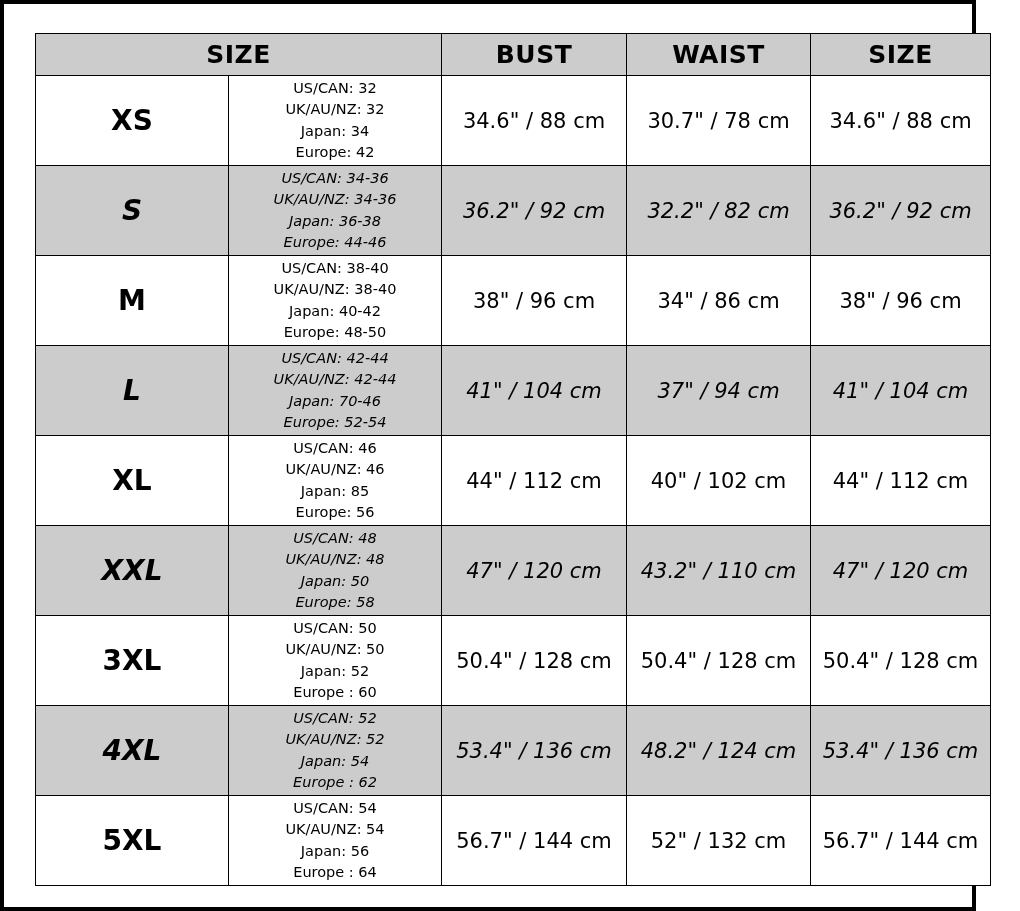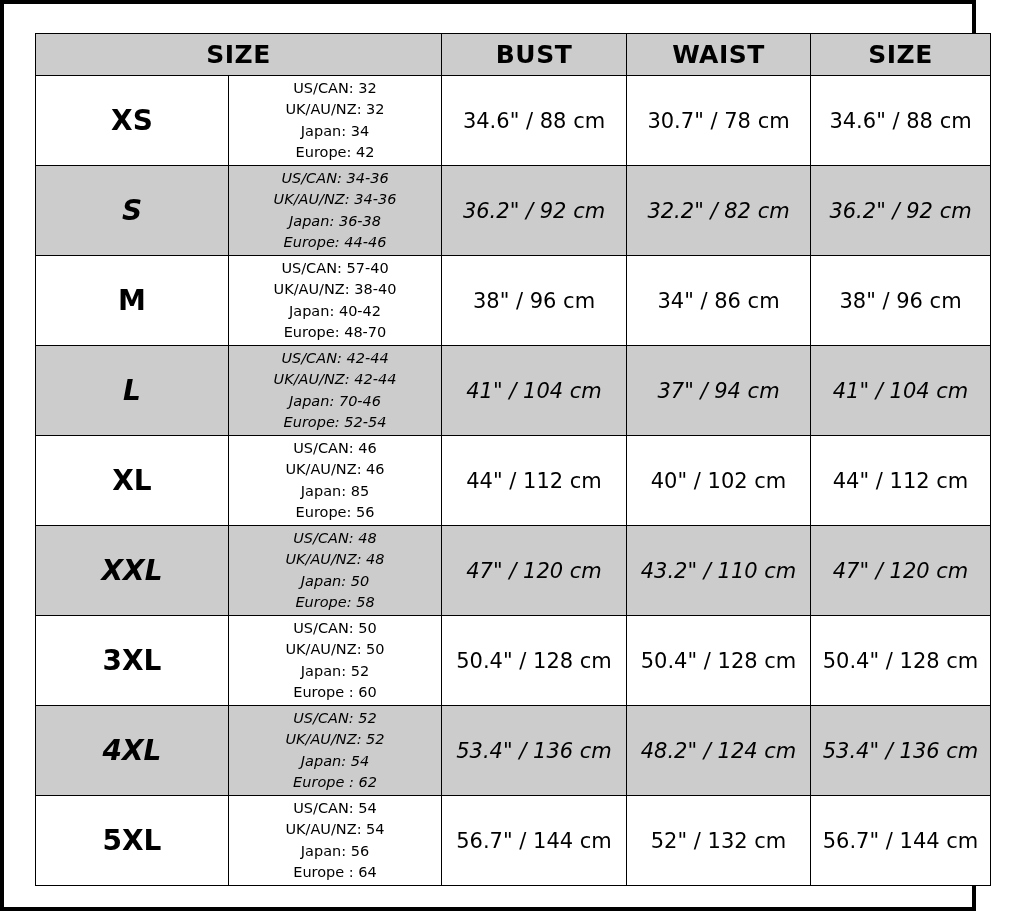--- a/index.html
+++ b/index.html
@@ -120,24 +120,24 @@
             <span class="conv-line">Japan: 36-38</span>
             <span class="conv-line">Europe: 44-46</span>
           </td>
           <td class="meas">36.2" / 92 cm</td>
           <td class="meas">32.2" / 82 cm</td>
           <td class="meas">36.2" / 92 cm</td>
         </tr>
         <tr class="plain">
           <td class="size-label">M</td>
           <td class="conv">
-            <span class="conv-line">US/CAN: 57-40</span>
+            <span class="conv-line">US/CAN: 38-40</span>
             <span class="conv-line">UK/AU/NZ: 38-40</span>
             <span class="conv-line">Japan: 40-42</span>
-            <span class="conv-line">Europe: 48-70</span>
+            <span class="conv-line">Europe: 48-50</span>
           </td>
           <td class="meas">38" / 96 cm</td>
           <td class="meas">34" / 86 cm</td>
           <td class="meas">38" / 96 cm</td>
         </tr>
         <tr class="shaded">
           <td class="size-label">L</td>
           <td class="conv">
             <span class="conv-line">US/CAN: 42-44</span>
             <span class="conv-line">UK/AU/NZ: 42-44</span>

